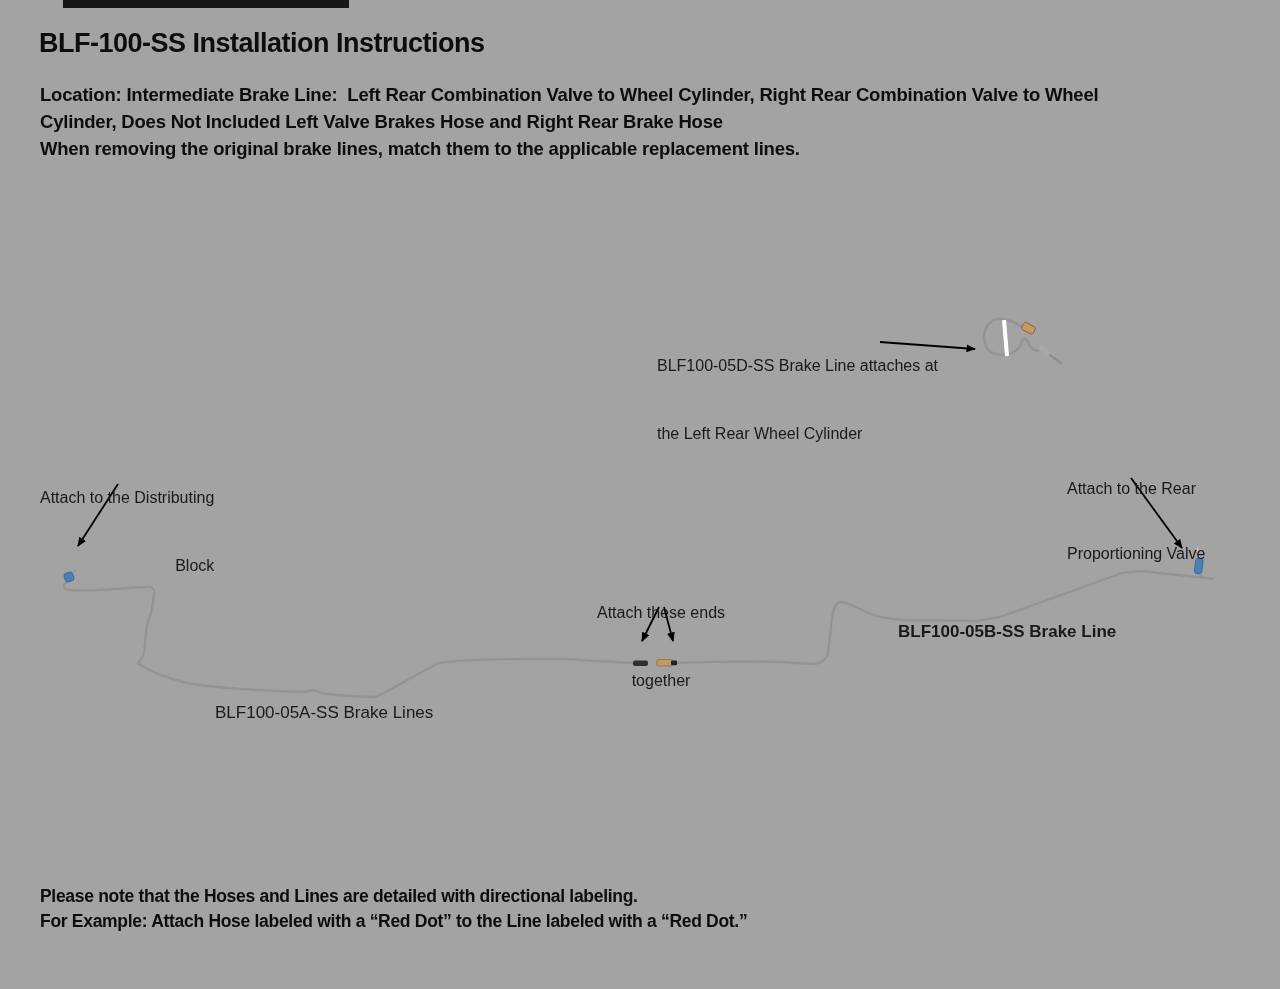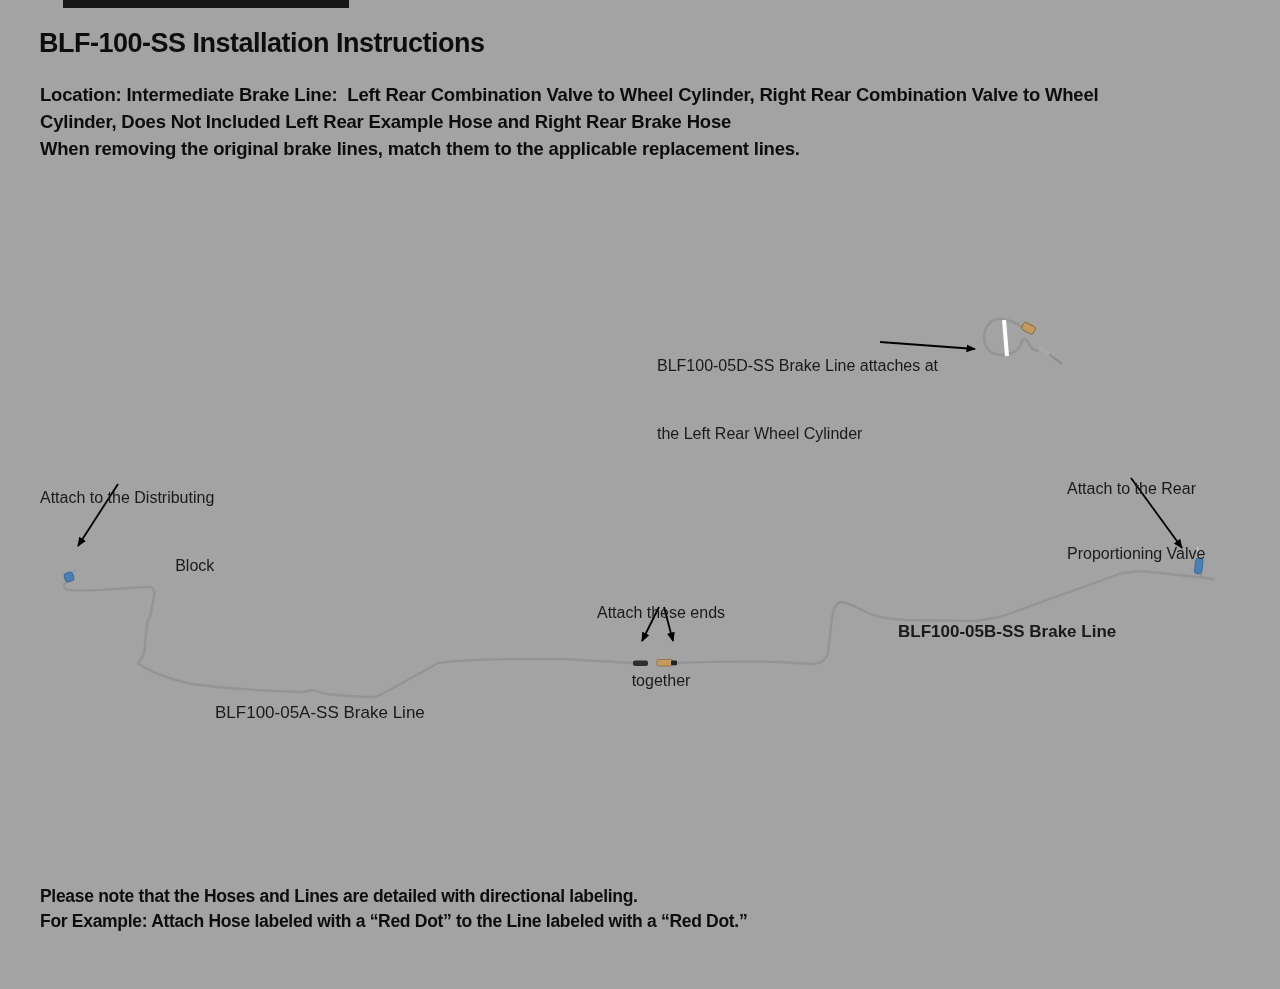--- a/index.html
+++ b/index.html
@@ -54,21 +54,21 @@
 </head>
 <body>
 
 <div id="page">
 
   <div id="redaction-bar" class="abs"></div>
 
   <div id="doc-title" class="abs">BLF-100-SS Installation Instructions</div>
 
   <div id="intro-1" class="abs intro-line">Location: Intermediate Brake Line:  Left Rear Combination Valve to Wheel Cylinder, Right Rear Combination Valve to Wheel</div>
-  <div id="intro-2" class="abs intro-line">Cylinder, Does Not Included Left Rear Example Hose and Right Rear Brake Hose</div>
+  <div id="intro-2" class="abs intro-line">Cylinder, Does Not Included Left Valve Brakes Hose and Right Rear Brake Hose</div>
   <div id="intro-3" class="abs intro-line">When removing the original brake lines, match them to the applicable replacement lines.</div>
 
   <svg id="diagram-svg" class="abs" width="1280" height="989" viewBox="0 0 1280 989">
     <defs>
       <marker id="ah" markerWidth="11" markerHeight="9" refX="8.5" refY="4" orient="auto" markerUnits="userSpaceOnUse">
         <path d="M0,0 L9.5,4 L0,8 z" fill="#000"></path>
       </marker>
     </defs>
 
     <g>
@@ -132,19 +132,19 @@
   <div id="attach-ends-label" class="abs diagram-label">
     <div>Attach these ends</div>
     <div>together</div>
   </div>
 
   <div id="proportioning-label" class="abs diagram-label">
     <div>Attach to the Rear</div>
     <div>Proportioning Valve</div>
   </div>
 
-  <div id="a-line-label" class="abs part-label">BLF100-05A-SS Brake Line</div>
+  <div id="a-line-label" class="abs part-label">BLF100-05A-SS Brake Lines</div>
   <div id="b-line-label" class="abs part-label">BLF100-05B-SS Brake Line</div>
 
   <div id="footer-1" class="abs footer-line">Please note that the Hoses and Lines are detailed with directional labeling.</div>
   <div id="footer-2" class="abs footer-line">For Example: Attach Hose labeled with a “Red Dot” to the Line labeled with a “Red Dot.”</div>
 
 </div>
 
 </body></html>

